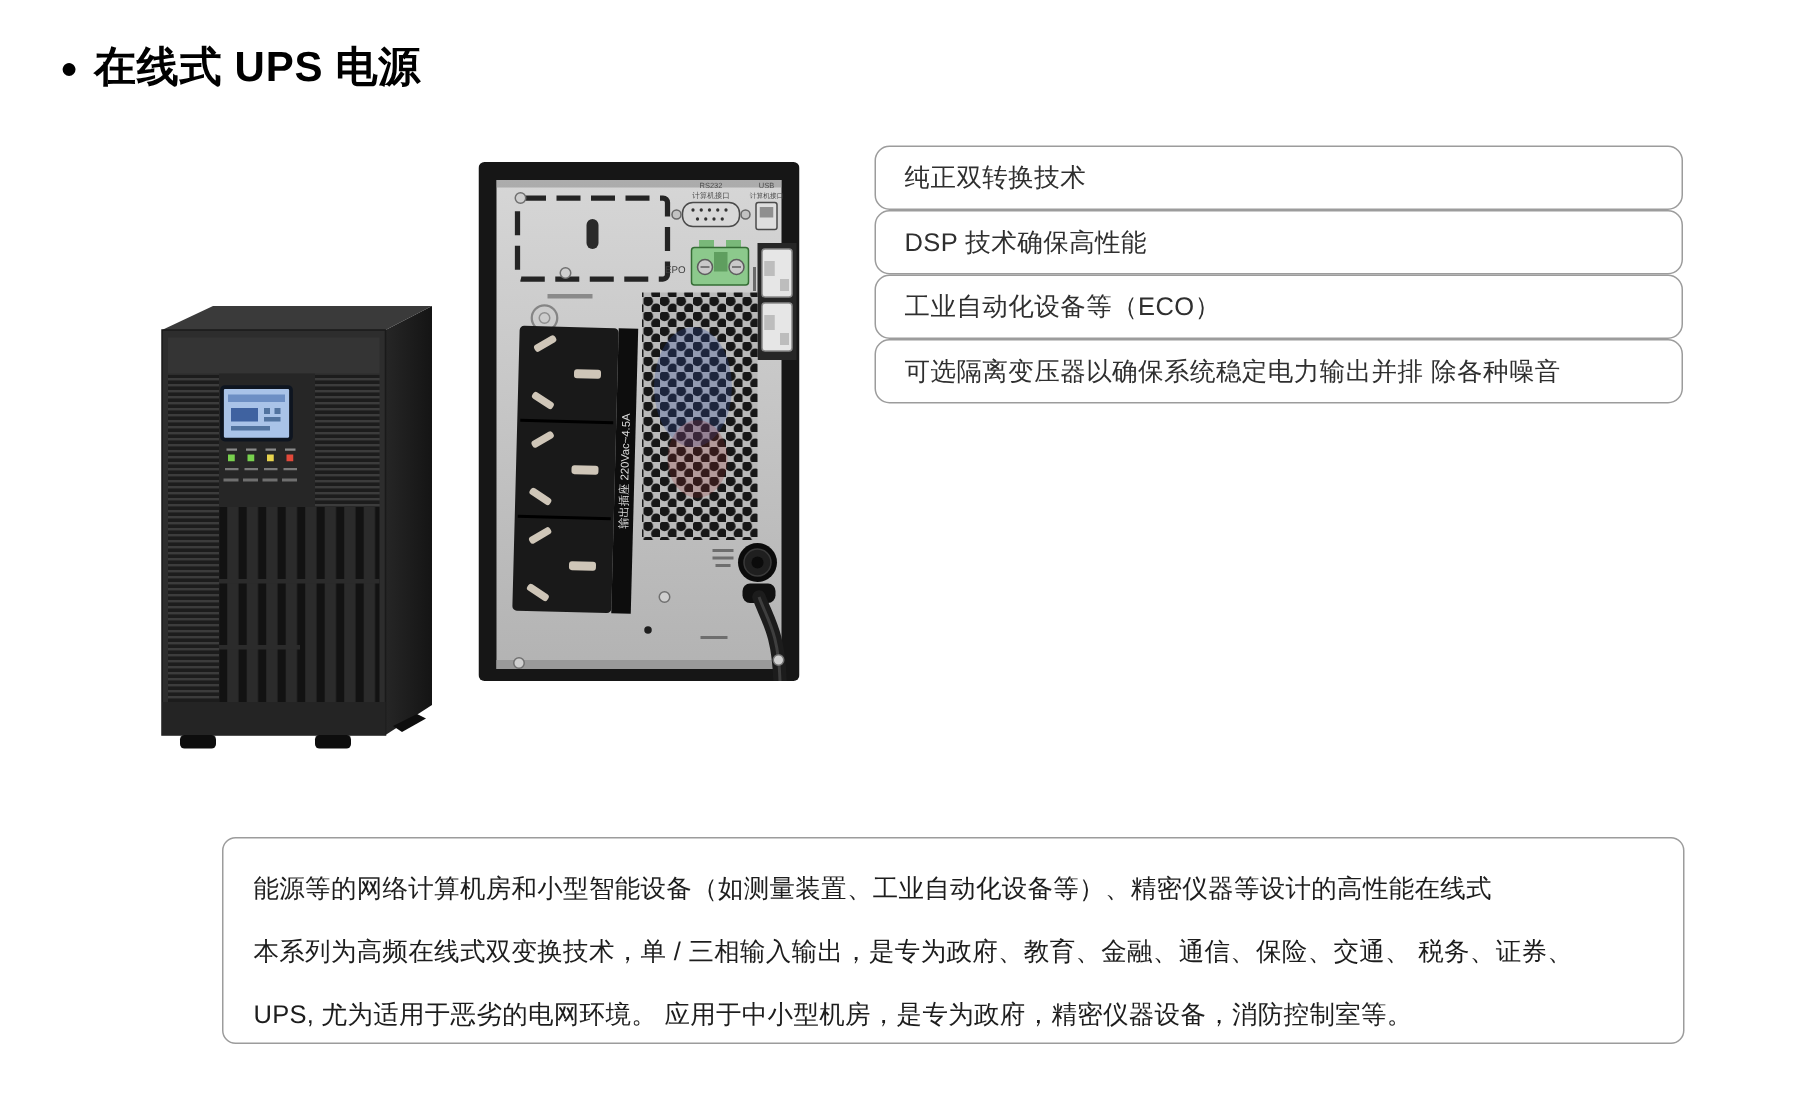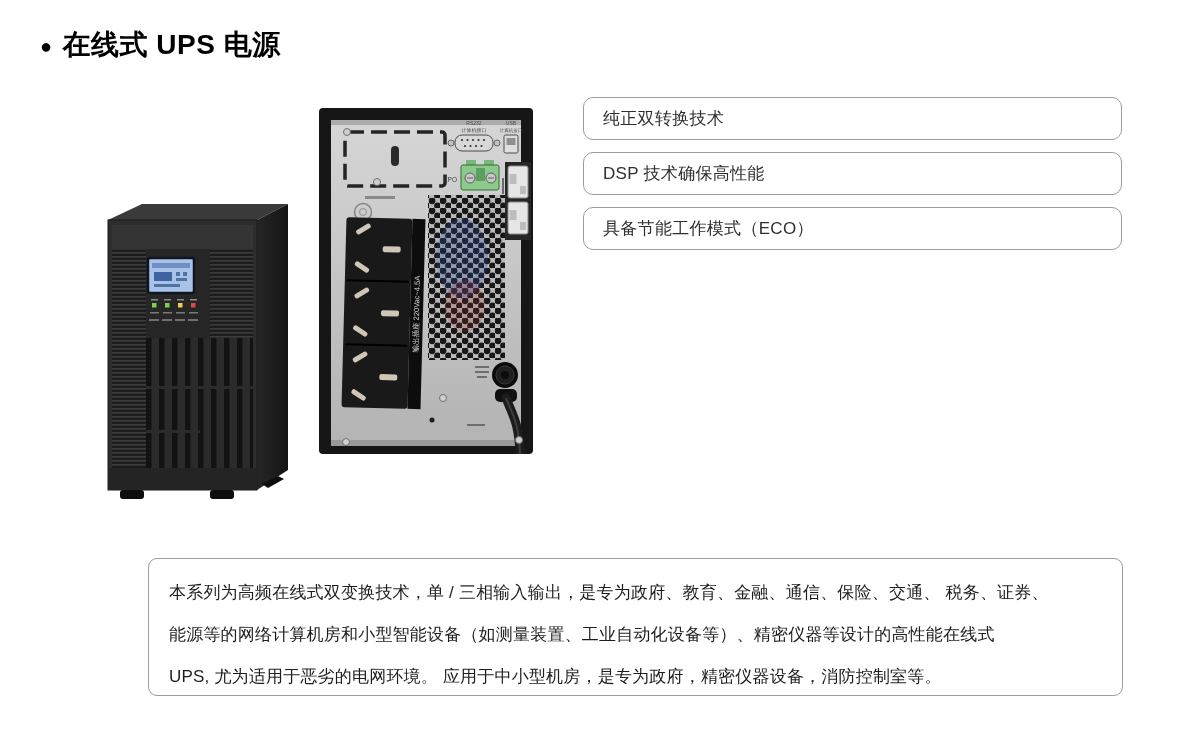--- a/index.html
+++ b/index.html
@@ -9,21 +9,21 @@
 
   .title { position:absolute; left:40px; top:26px; font-size:28px; font-weight:bold; color:#000;
            display:flex; align-items:center; letter-spacing:0.5px; }
   .title .bullet { font-size:20px; margin-right:10px; line-height:1; position:relative; top:1px; }
 
   .front-ups { position:absolute; left:104px; top:200px; width:190px; height:302px; }
   .back-ups  { position:absolute; left:319px; top:108px; width:214px; height:346px; }
   .front-ups svg, .back-ups svg { display:block; width:100%; height:100%; }
 
   .features { position:absolute; left:583px; top:97px; width:539px; }
-  .feature-box { height:43px; margin-bottom:12px; border:1px solid #9c9c9c; border-radius:10px;
+  .feature-box { height:43px; border:1px solid #9c9c9c; border-radius:10px;
                  background:#fff; display:flex; align-items:center; padding-left:19px; }
   .feature-box span { font-size:17px; color:#2f2f2f; letter-spacing:0.3px; white-space:nowrap; }
 
   .desc-box { position:absolute; left:148px; top:558px; width:975px; height:138px;
               border:1px solid #9c9c9c; border-radius:9px; background:#fff;
               padding:13px 20px 0 20px; }
   .desc-line { font-size:17px; color:#1d1d1d; line-height:42px; white-space:nowrap; letter-spacing:0.2px; }
 
   text { font-family:"Liberation Sans","DejaVu Sans",sans-serif; }
 </style>
@@ -239,23 +239,26 @@
   </div>
 
   <div class="features">
     <div class="feature-box">
         <span>纯正双转换技术</span>
       </div>
     <div class="feature-box">
         <span>DSP 技术确保高性能</span>
       </div>
     <div class="feature-box">
-        <span>具备节能工作模式（ECO）</span>
+        <span>工业自动化设备等（ECO）</span>
+      </div>
+    <div class="feature-box">
+        <span>可选隔离变压器以确保系统稳定电力输出并排 除各种噪音</span>
       </div>
   </div>
 
   <div class="desc-box">
+    <div class="desc-line">能源等的网络计算机房和小型智能设备（如测量装置、工业自动化设备等）、精密仪器等设计的高性能在线式</div>
     <div class="desc-line">本系列为高频在线式双变换技术，单 / 三相输入输出，是专为政府、教育、金融、通信、保险、交通、 税务、证券、</div>
-    <div class="desc-line">能源等的网络计算机房和小型智能设备（如测量装置、工业自动化设备等）、精密仪器等设计的高性能在线式</div>
     <div class="desc-line">UPS, 尤为适用于恶劣的电网环境。 应用于中小型机房，是专为政府，精密仪器设备，消防控制室等。</div>
   </div>
 
 </div>
 
 </body></html>

